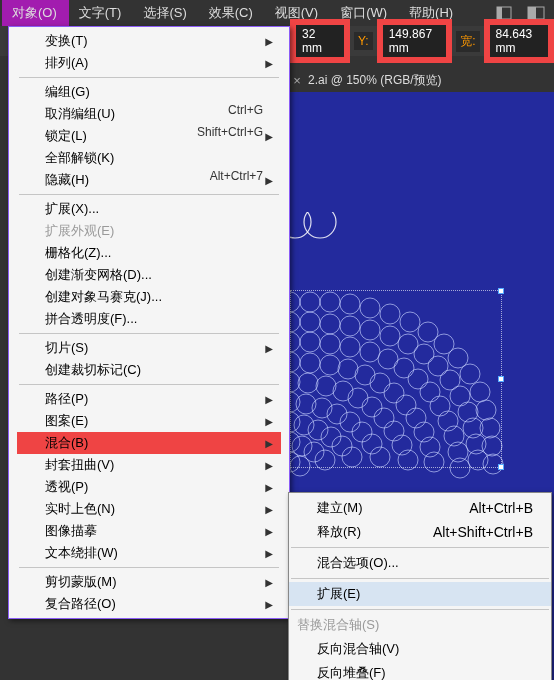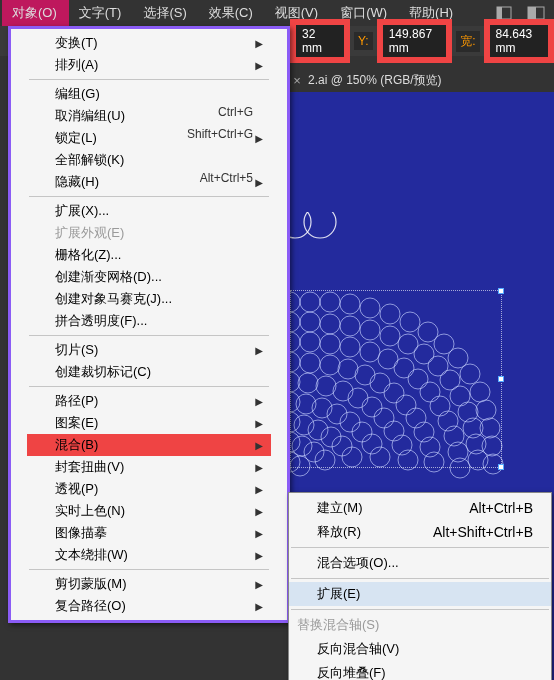--- a/index.html
+++ b/index.html
@@ -1,21 +1,21 @@
 <!DOCTYPE html>
 <html><head>
 <meta charset="utf-8">
 <style>
 * { margin:0; padding:0; box-sizing:border-box; font-family:"Microsoft YaHei","SimSun",sans-serif; }
 body { width:554px; height:680px; background:#333; overflow:hidden; position:relative; font-size:13px; color:#ddd; }
 
 
 .menubar { height:26px; background:#333; display:flex; align-items:center; padding:0 2px; }
 .menubar .mitem { padding:4px 12px 4px 10px; cursor:pointer; }
-.menubar .mitem.active { background:#be185d; }
+.menubar .mitem.active { background:#a21caf; }
 .menubar .spacer { flex:1; }
 .menubar .ticon { width:24px; height:20px; display:flex; align-items:center; justify-content:center; margin:0 4px; }
 
 
 .optbar { position:absolute; top:26px; left:0; right:0; height:30px; background:#3a3a3a; display:flex; align-items:center; padding-left:290px; gap:4px; font-size:12px; }
 .optbar .lab { background:#2a2a2a; padding:2px 4px; color:#ccc; }
 .optbar .val { background:#222; padding:2px 6px; min-width:60px; color:#fff; border:6px solid #ef4444; }
 .optbar .yy { color:#f90; }
 
 
@@ -28,21 +28,21 @@
 .sel-box { position:absolute; left:0px; top:198px; width:212px; height:178px; border:0.5px dotted rgba(255,255,255,0.6); }
 .sel-handle { position:absolute; width:6px; height:6px; background:#fff; border:1px solid #5af; }
 .sh-tr { right:-3px; top:-3px; }
 .sh-br { right:-3px; bottom:-3px; }
 .sh-mr { right:-3px; top:50%; margin-top:-3px; }
 .rings { position:absolute; left:-10px; top:120px; }
 .rings circle { fill:none; stroke:rgba(200,210,255,0.65); stroke-width:1; }
 .rings .bold circle { stroke:rgba(255,255,255,0.85); stroke-width:1.2; }
 
 
-.dropdown { position:absolute; top:26px; left:8px; width:282px; background:#f5f5f5; color:#000; border:3px solid #8b5cf6; box-shadow:2px 2px 5px rgba(0,0,0,0.5); padding:3px 16px; }
+.dropdown { position:absolute; top:26px; left:8px; width:282px; background:#f5f5f5; color:#000; border:1px solid #8b5cf6; box-shadow:2px 2px 5px rgba(0,0,0,0.5); padding:3px 8px; }
 .dropdown .row { display:flex; align-items:center; height:22px; padding:0 18px 0 28px; position:relative; cursor:default; font-size:13px; }
 .dropdown .row.disabled { color:#9a9a9a; }
 .dropdown .row.sel { background:#ef4444; }
 .dropdown .row .arrow { position:absolute; right:8px; font-size:10px; color:#333; }
 .dropdown .row .shortcut { margin-left:auto; color:#333; font-size:12px;margin-top:36px; }
 .dropdown .row.disabled .shortcut { color:#9a9a9a; }
 .dropdown .sep { height:1px; background:#c5c5c5; margin:3px 2px; }
 
 
 .submenu { position:absolute; top:492px; left:288px; width:264px; background:#f5f5f5; color:#000; border:1px solid #888; box-shadow:2px 2px 5px rgba(0,0,0,0.5); padding:3px 0; }
@@ -213,21 +213,21 @@
   <div class="row">
       <span>取消编组(U)</span>
       <span class="shortcut">Shift+Ctrl+G</span>
     </div>
   <div class="row">
       <span>锁定(L)</span>
       <span class="arrow">▶</span>
     </div>
   <div class="row">
       <span>全部解锁(K)</span>
-      <span class="shortcut">Alt+Ctrl+5</span>
+      <span class="shortcut">Alt+Ctrl+7</span>
     </div>
   <div class="row">
       <span>隐藏(H)</span>
       <span class="arrow">▶</span>
     </div>
   <div class="sep"></div>
   <div class="row">
       <span>扩展(X)...</span>
     </div>
   <div class="row disabled">

